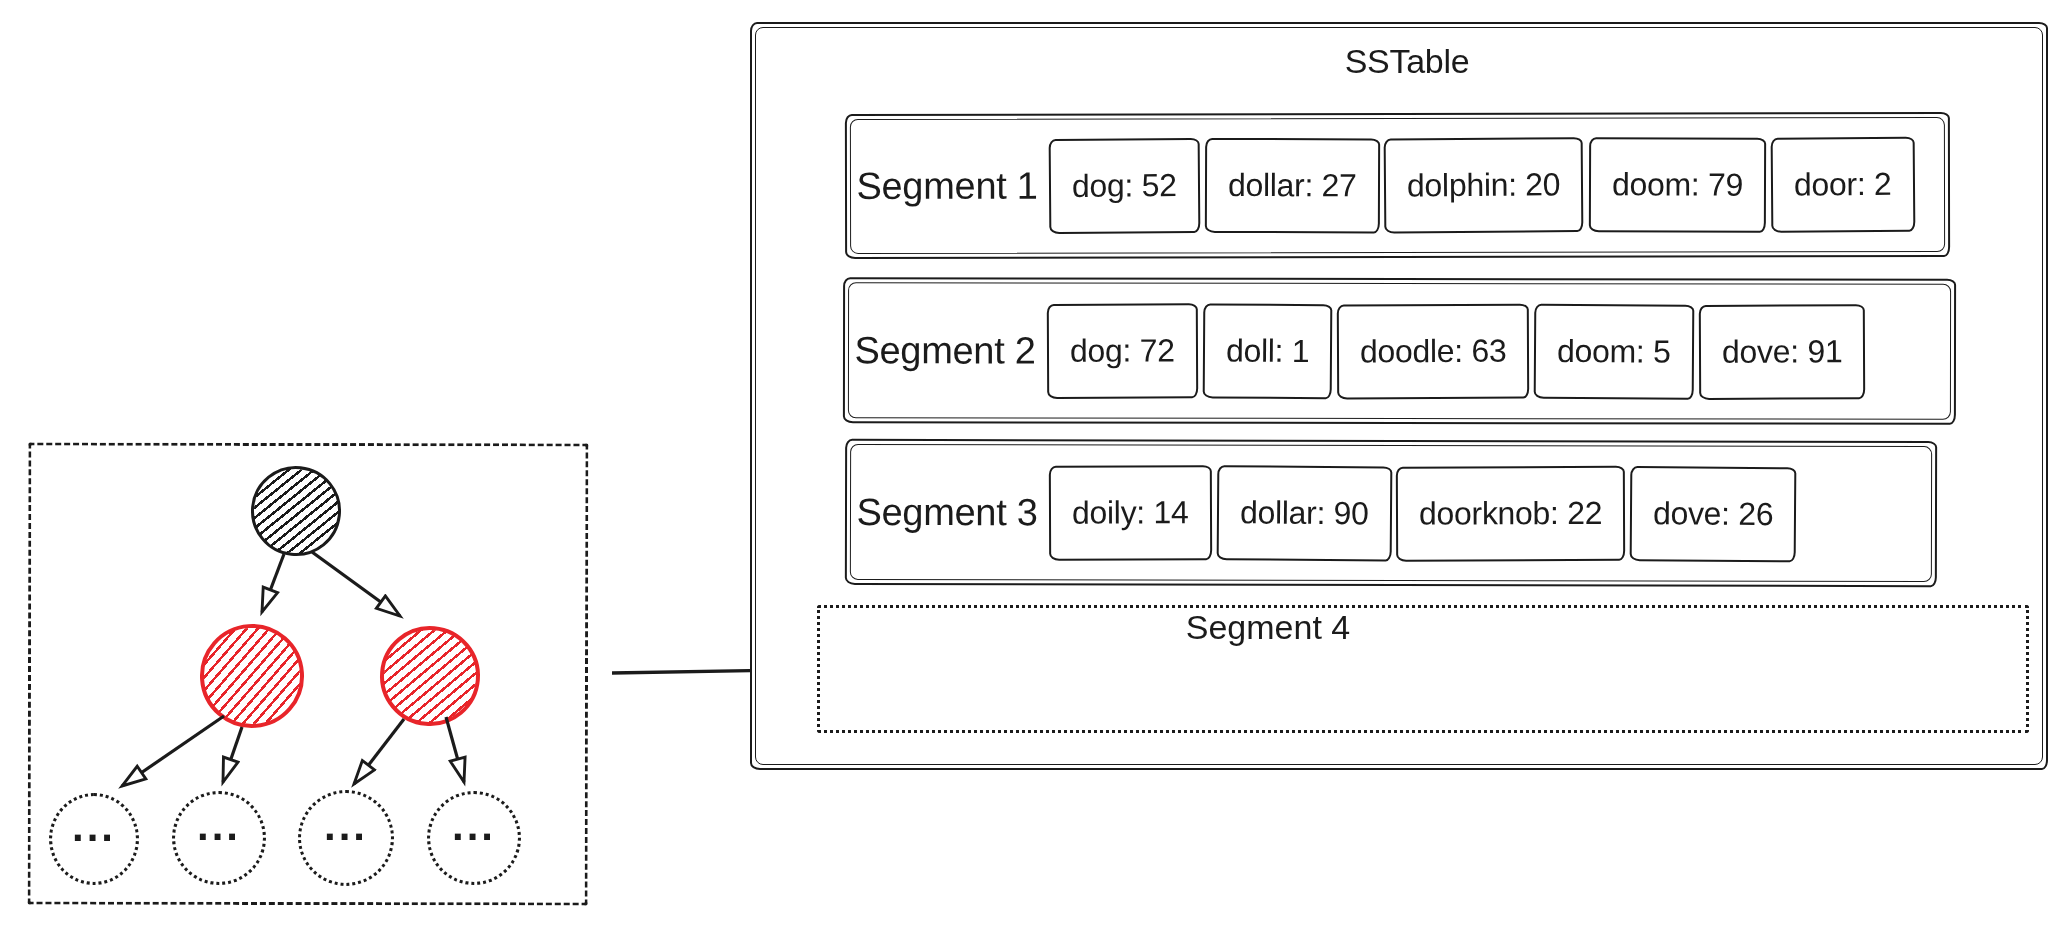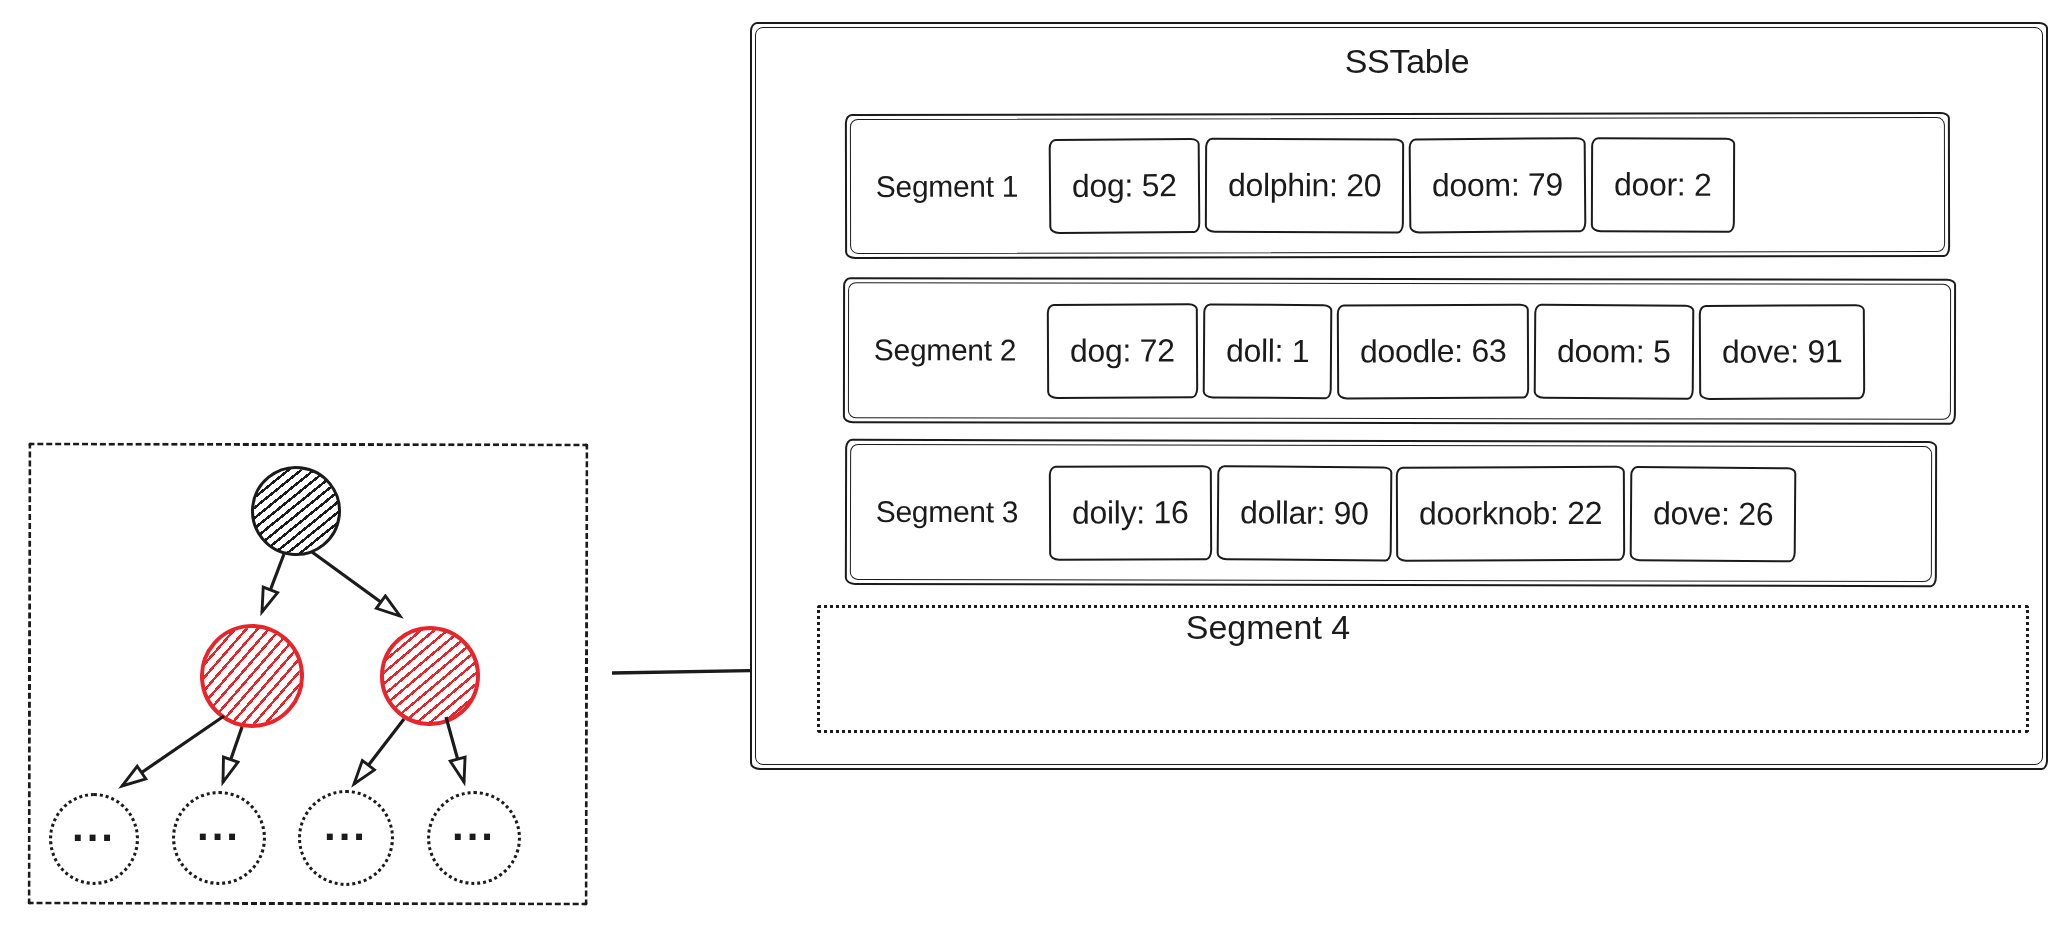--- a/index.html
+++ b/index.html
@@ -27,21 +27,21 @@
   .sstable-title{
     position:absolute;top:18px;left:16px;right:0;text-align:center;
     font-size:34px;letter-spacing:-.3px;
   }
 
   
   .segrow{display:flex;align-items:center;box-sizing:border-box;}
   .row1{left:845px;top:113px;width:1105px;height:145px;transform:rotate(-0.10deg);}
   .row2{left:843px;top:278px;width:1113px;height:146px;transform:rotate(0.08deg);}
   .row3{left:845px;top:440px;width:1092px;height:146px;transform:rotate(0.12deg);}
-  .seg-label{flex:none;width:200px;text-align:center;font-size:30px;letter-spacing:-.3px;}
+  .seg-label{flex:none;width:200px;text-align:center;font-size:38px;letter-spacing:-.3px;}
   .cells{display:flex;align-items:center;gap:5px;height:95px;margin-left:2px;}
   .cell{
     height:95px;display:flex;align-items:center;justify-content:center;
     padding:0 21px;font-size:32px;letter-spacing:-.3px;white-space:nowrap;
   }
   .cell:nth-child(odd){transform:rotate(-0.35deg);}
   .cell:nth-child(even){transform:rotate(0.3deg);}
 
   
   .seg4{
@@ -128,41 +128,42 @@
   </svg>
 
   <div class="abs sketch double sstable">
     <div class="sstable-title">SSTable</div>
   </div>
 
   <div class="abs sketch double segrow row1">
     <div class="seg-label">Segment 1</div>
     <div class="cells">
         <div class="cell sketch">dog: 52</div>
+        <div class="cell sketch">dollar: 27</div>
         <div class="cell sketch">dolphin: 20</div>
         <div class="cell sketch">doom: 79</div>
         <div class="cell sketch">door: 2</div>
       </div>
   </div>
 
   <div class="abs sketch double segrow row2">
     <div class="seg-label">Segment 2</div>
     <div class="cells">
         <div class="cell sketch">dog: 72</div>
         <div class="cell sketch">doll: 1</div>
         <div class="cell sketch">doodle: 63</div>
         <div class="cell sketch">doom: 5</div>
         <div class="cell sketch">dove: 91</div>
       </div>
   </div>
 
   <div class="abs sketch double segrow row3">
     <div class="seg-label">Segment 3</div>
     <div class="cells">
-        <div class="cell sketch">doily: 16</div>
+        <div class="cell sketch">doily: 14</div>
         <div class="cell sketch">dollar: 90</div>
         <div class="cell sketch">doorknob: 22</div>
         <div class="cell sketch">dove: 26</div>
       </div>
   </div>
 
   <div class="abs seg4">
     <div class="seg4-label">Segment 4</div>
   </div>
 

